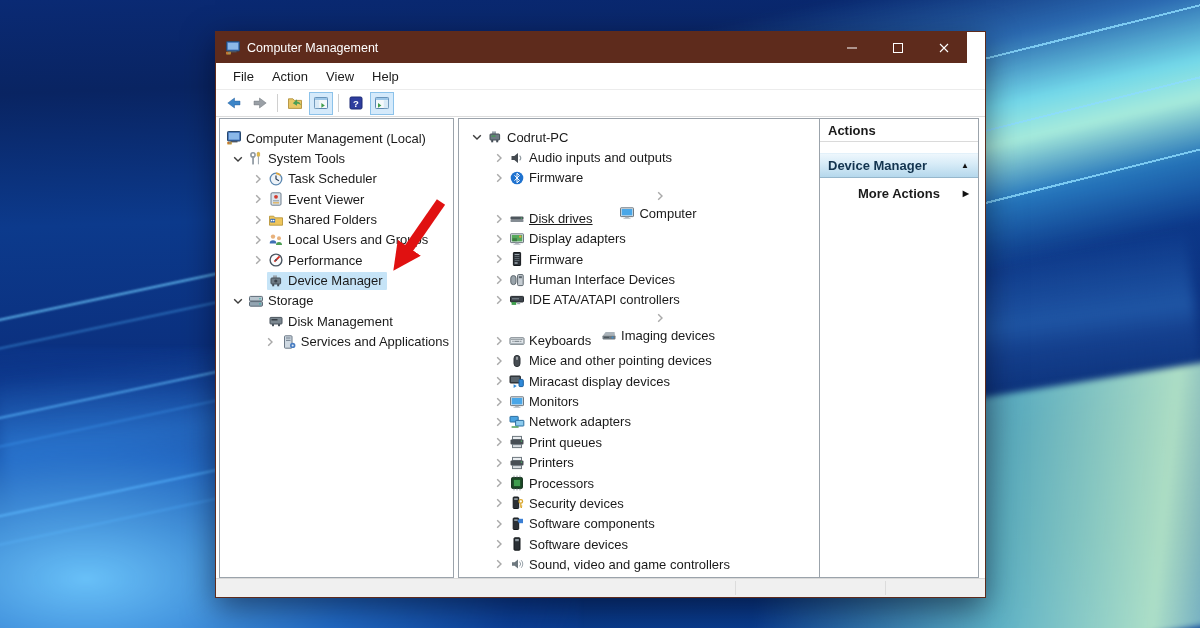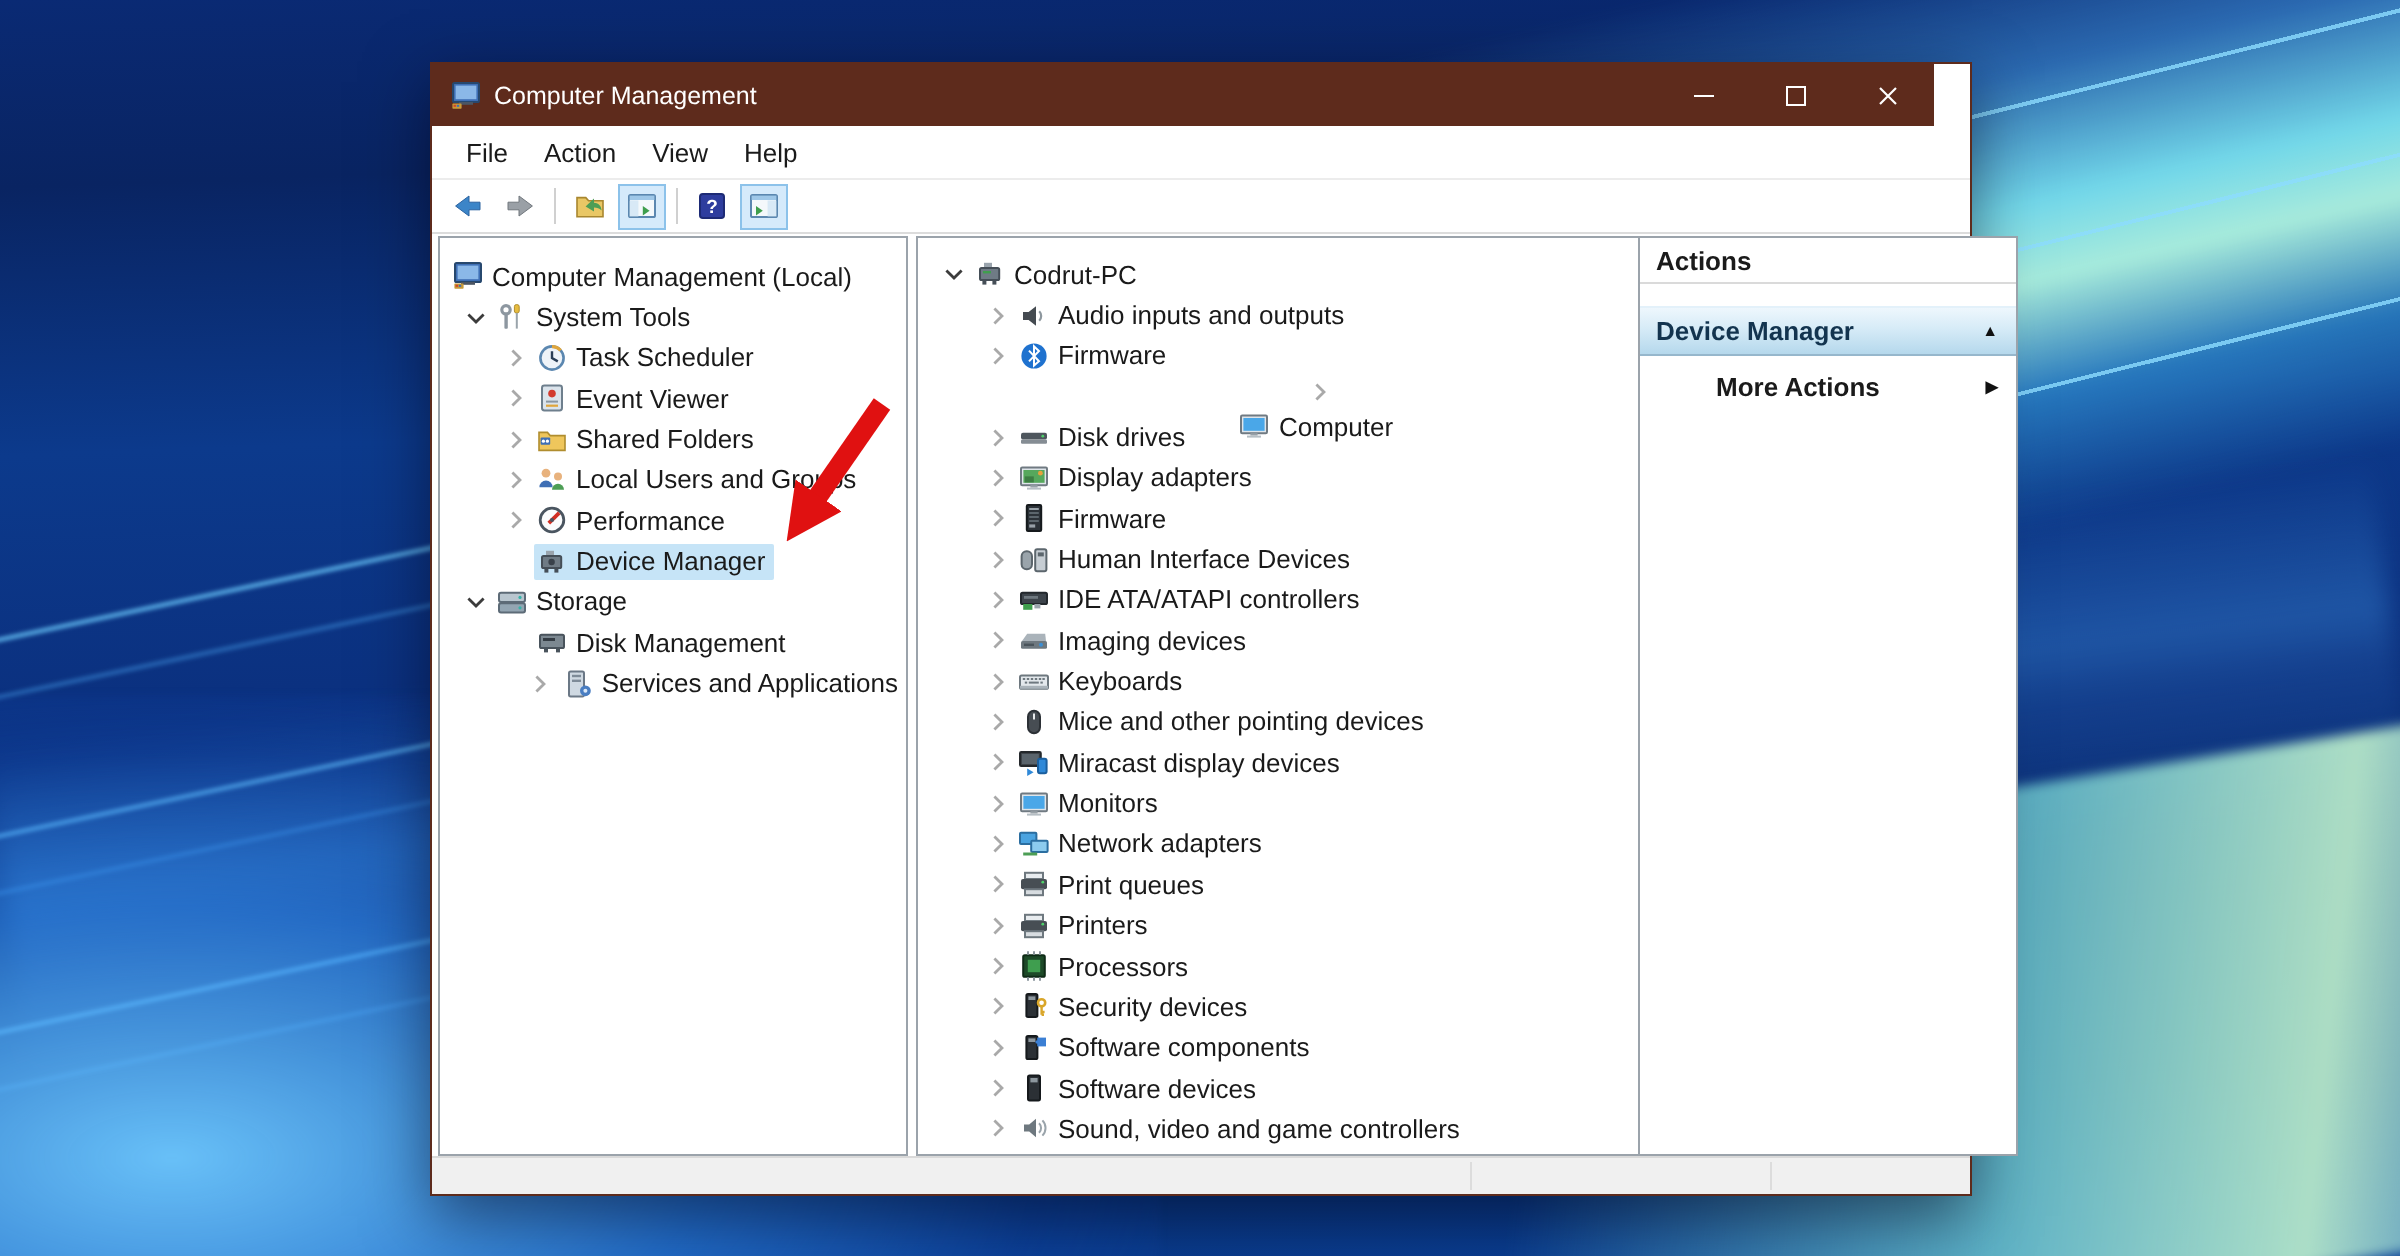--- a/index.html
+++ b/index.html
@@ -42,21 +42,21 @@
     border-bottom:1px solid #dcdcdc; display:flex; align-items:center; padding-left:5px; }
   .tb-btn { width:24px; height:23px; display:flex; align-items:center; justify-content:center;
     margin:0 1px; border:1px solid transparent; }
   .tb-btn.active { background:#d5eafb; border:1px solid #8cc2ea; }
   .tb-sep { width:1px; height:18px; background:#d0d0d0; margin:0 4px; }
 
   .main { position:absolute; left:0; top:86px; right:0; bottom:19px; background:#fff; }
   .pane { position:absolute; top:0; bottom:0; background:#fff; border:1px solid #9ba3ab; overflow:hidden; }
   .pane-left   { left:3px;   width:235px; }
   .pane-mid    { left:242px; width:386px; }
-  .pane-act    { left:603px; width:190px; }
+  .pane-act    { left:603px; width:160px; }
 
   .tree { position:absolute; inset:0; }
   .trow { height:20.35px; display:flex; align-items:center; white-space:nowrap; }
   .exp { width:19px; height:16px; display:flex; align-items:center; justify-content:center; flex:none; }
   .hl  { display:flex; align-items:center; padding:1px 4px 1px 1px; border-radius:1px; }
   .sel .hl { background:#c6e4f7; }
   .ticon { width:16px; height:16px; margin-right:4px; flex:none; display:flex; }
 
   
   .sbar { position:absolute; top:0; right:0; bottom:0; width:13px; background:#f3f3f3; }
@@ -448,21 +448,21 @@
                 <svg width="16" height="16" viewBox="0 0 16 16">
                   <rect x="1.5" y="2.8" width="13" height="8.8" rx="0.6" fill="#dfe5ea" stroke="#707a82"></rect>
                   <rect x="2.7" y="4" width="10.6" height="6.4" fill="#4aa7e8"></rect>
                   <rect x="6.2" y="11.6" width="3.6" height="1.2" fill="#98a1a8"></rect>
                   <rect x="4.5" y="12.8" width="7" height="1" fill="#b6bec4"></rect>
                 </svg>
               </span>
               <span>Computer</span>
             </span>
           </div>
-          <div class="trow" style="padding-left: 30px;">
+          <div class="trow" style="padding-left: 30px; text-decoration: underline;">
             <span class="exp">
               <svg width="16" height="16" viewBox="0 0 16 16">
                 <path d="M6.2 4.2 L10 8 l-3.8 3.8" fill="none" stroke="#a9a9a9" stroke-width="1.4"></path>
               </svg>
             </span>
             <span class="hl">
               <span class="ticon">
                 <svg width="16" height="16" viewBox="0 0 16 16">
                   <rect x="1.5" y="5.4" width="13" height="3.4" rx="1" fill="#4e565d"></rect>
                   <rect x="1.5" y="8.8" width="13" height="2.1" rx="0.6" fill="#858d94"></rect>
@@ -540,21 +540,21 @@
                 <svg width="16" height="16" viewBox="0 0 16 16">
                   <rect x="1.5" y="4.4" width="13" height="5.6" rx="0.8" fill="#3d444b" stroke="#23282d"></rect>
                   <rect x="2.6" y="10" width="4.6" height="2.9" fill="#3f9e4d"></rect>
                   <rect x="8.2" y="10" width="3" height="2.2" fill="#9aa4ab"></rect>
                   <rect x="3" y="6" width="7" height="1.4" fill="#6e787f"></rect>
                 </svg>
               </span>
               <span>IDE ATA/ATAPI controllers</span>
             </span>
           </div>
-          <div class="trow" style="padding-left: 30px;">
+          <div class="trow" style="padding-left: 30px; flex-direction: column;">
             <span class="exp">
               <svg width="16" height="16" viewBox="0 0 16 16">
                 <path d="M6.2 4.2 L10 8 l-3.8 3.8" fill="none" stroke="#a9a9a9" stroke-width="1.4"></path>
               </svg>
             </span>
             <span class="hl">
               <span class="ticon">
                 <svg width="16" height="16" viewBox="0 0 16 16">
                   <path d="M2 8.5 l2.6-3.6 h9 l.4 3.6z" fill="#aab3ba"></path>
                   <rect x="1.5" y="8.5" width="13" height="3.9" rx="0.8" fill="#6e787f"></rect>

